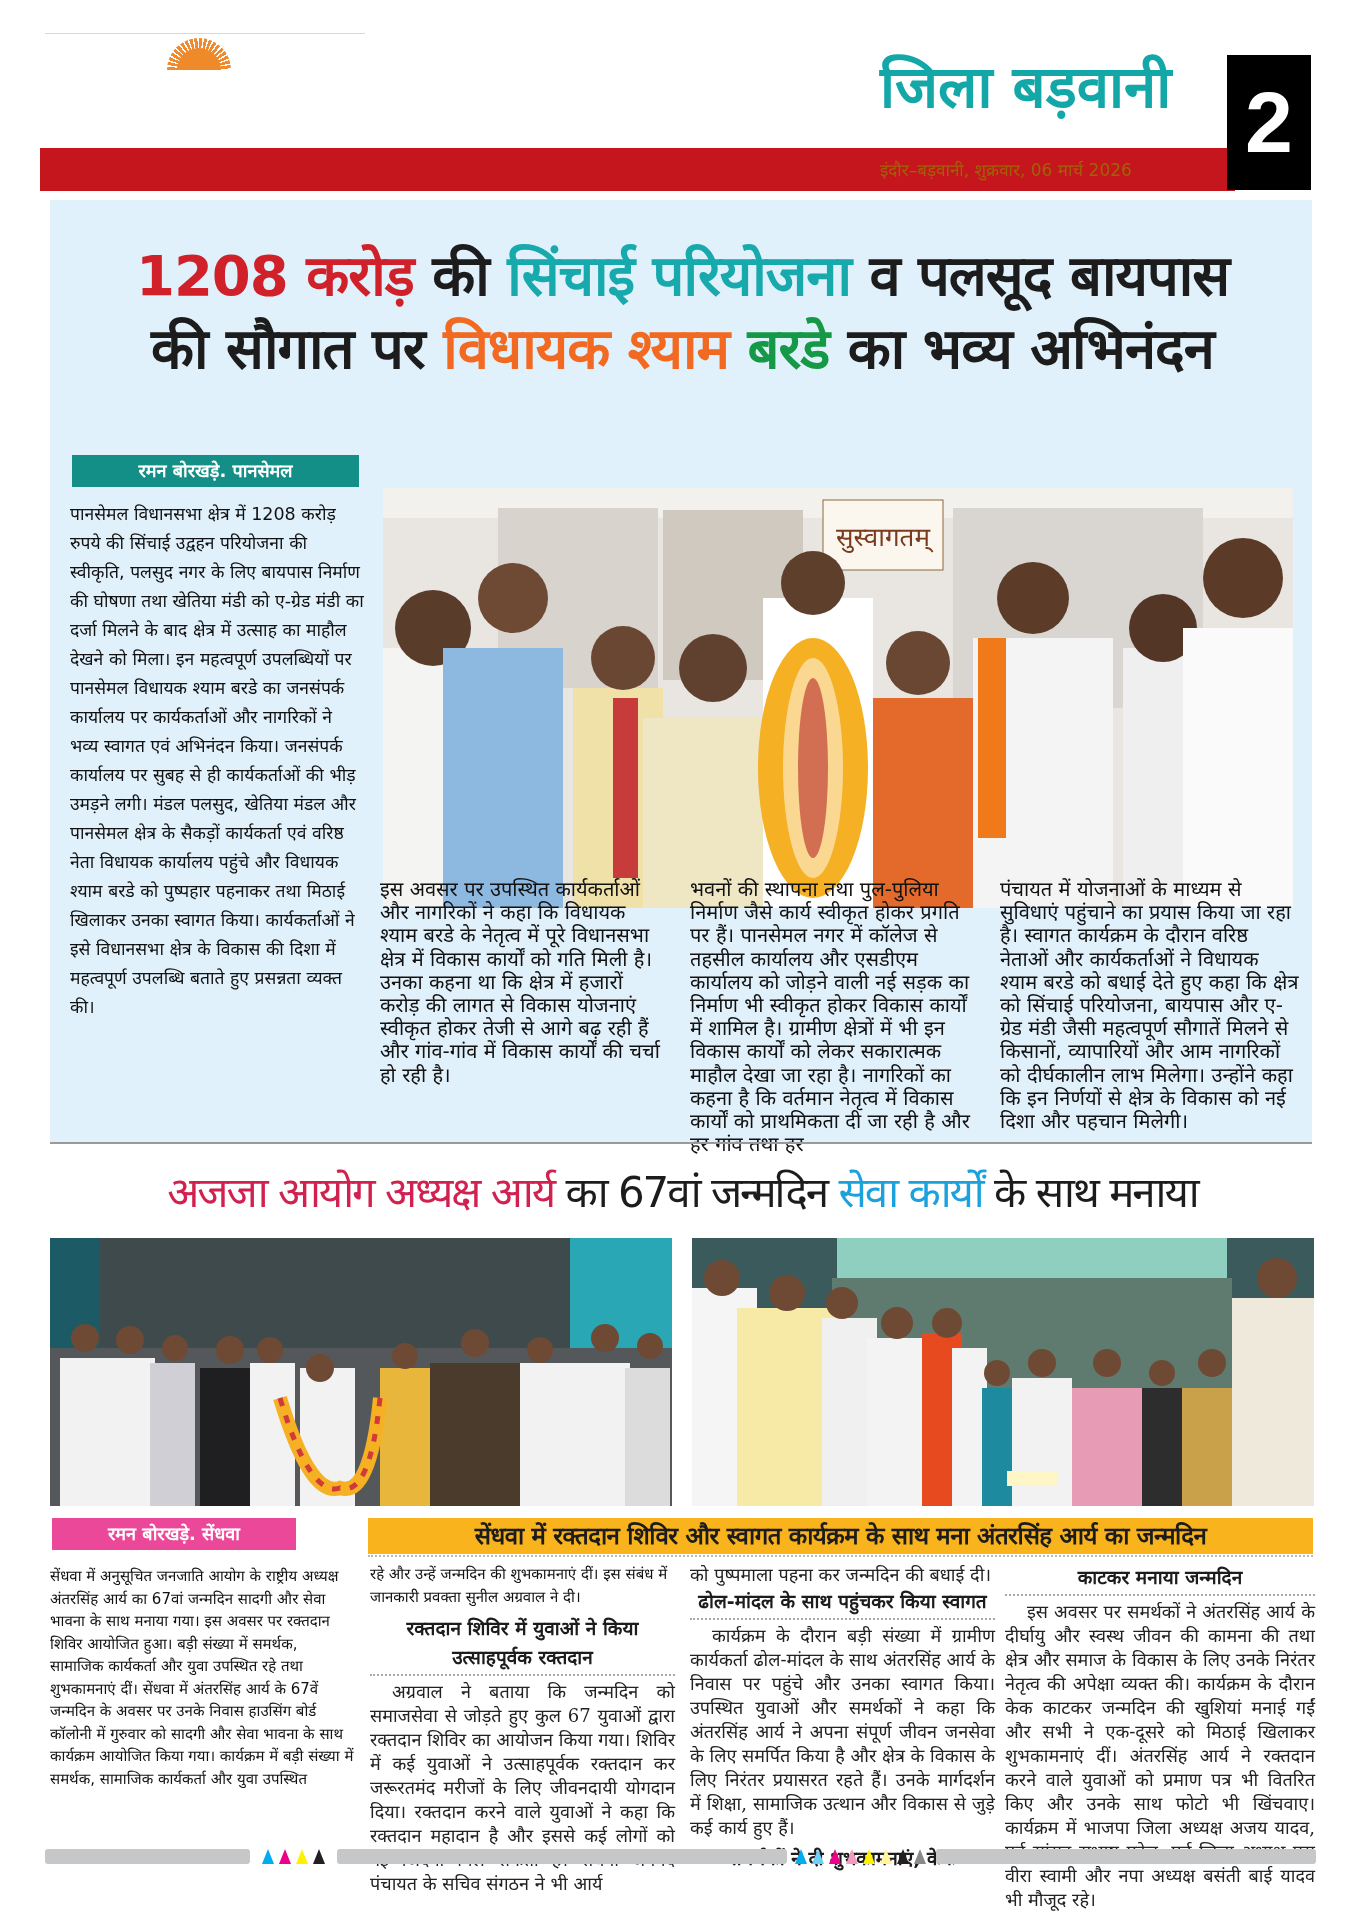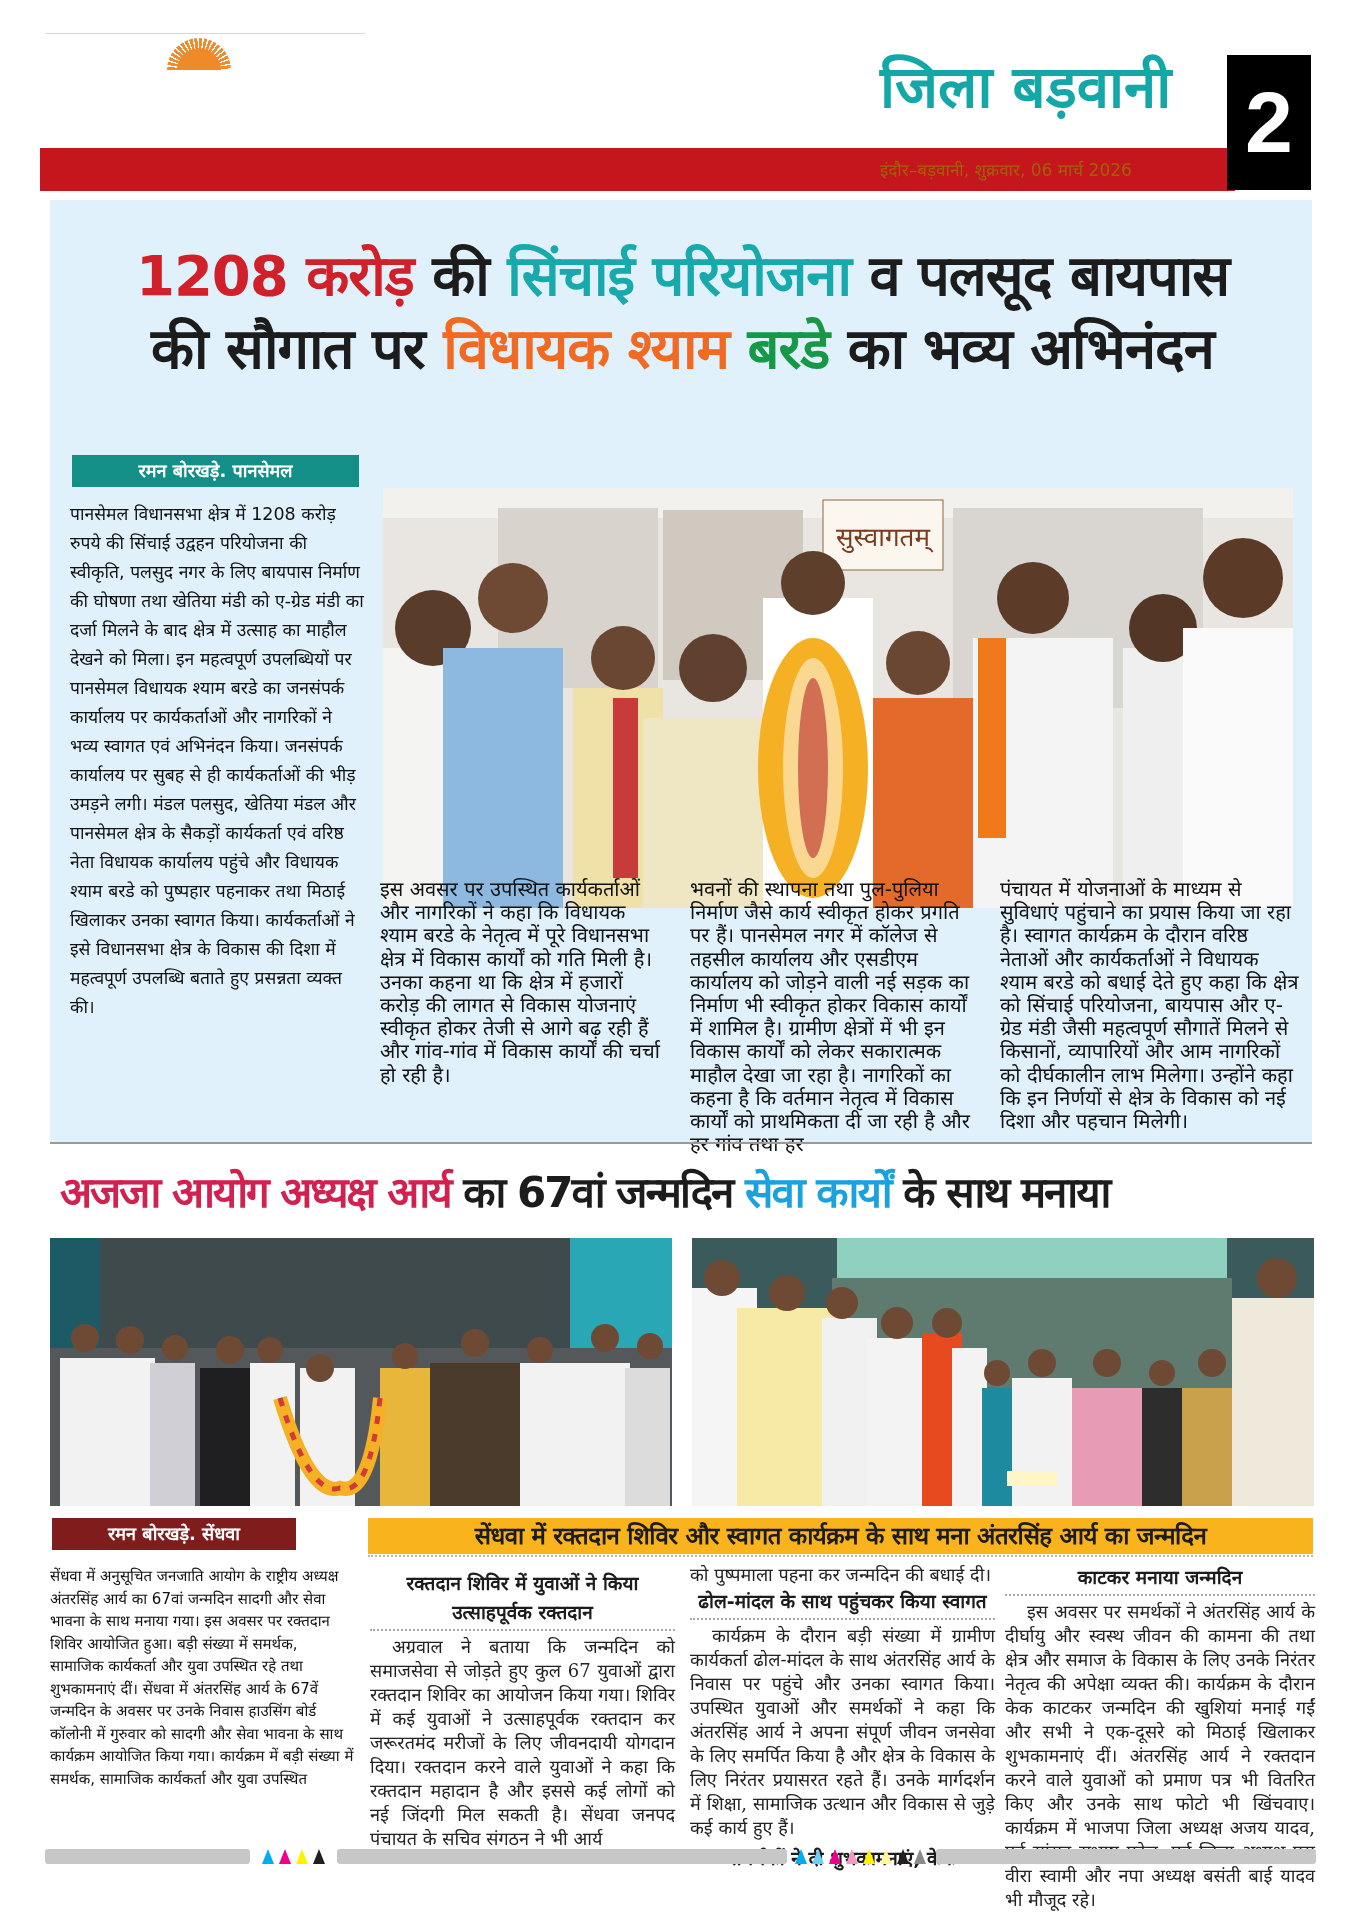--- a/index.html
+++ b/index.html
@@ -31,27 +31,27 @@
   .byline1 { left: 72px; top: 455px; width: 287px; height: 32px; background: #138f87; color: #fff; font-size: 18px; font-weight: bold; text-align: center; line-height: 32px; }
   .col-text { font-size: 17.5px; line-height: 29px; color: #111; }
   .s1-col1 { left: 70px; top: 500px; width: 295px; }
   .photo-main { left: 383px; top: 452px; width: 910px; height: 420px; overflow: hidden; margin-top: 36px; }
   .photo-small-text { font-size: 20px; line-height: 23.2px; color: #111; }
   .s1-col2 { left: 380px; top: 878px; width: 280px; }
   .s1-col3 { left: 690px; top: 878px; width: 280px; }
   .s1-col4 { left: 1000px; top: 878px; width: 300px; }
 
   
-  .headline2 { left: 60px; top: 1168px; width: 1245px; font-size: 42px; font-weight: bold; color: #1c1c1c; letter-spacing: -2px; text-align: left; line-height: 1.2; }
+  .headline2 { left: 60px; top: 1168px; width: 1245px; font-size: 42px; font-weight: normal; color: #1c1c1c; letter-spacing: -2px; text-align: center; line-height: 1.2; }
   .headline2 .crimson { color: #d0214f; }
   .headline2 .blue { color: #1ba2dd; }
   .photo-left { left: 50px; top: 1238px; width: 622px; height: 268px; overflow: hidden; }
   .photo-right { left: 692px; top: 1238px; width: 622px; height: 268px; overflow: hidden; }
 
-  .byline2 { left: 52px; top: 1518px; width: 244px; height: 32px; background: #7f1d1d; color: #fff; font-size: 18px; font-weight: bold; text-align: center; line-height: 32px; }
+  .byline2 { left: 52px; top: 1518px; width: 244px; height: 32px; background: #ec4899; color: #fff; font-size: 18px; font-weight: bold; text-align: center; line-height: 32px; }
   .sub-band { left: 368px; top: 1518px; width: 945px; height: 36px; background: #f9b31c; font-size: 24px; font-weight: bold; color: #1c1c1c; text-align: center; line-height: 36px; letter-spacing: -0.5px; }
   .sub-band-rule { left: 368px; top: 1555px; width: 945px; border-top: 2px dotted #bba; }
 
   .s2-col1 { left: 50px; top: 1565px; width: 305px; font-size: 15px; line-height: 22.5px; }
   .serif-col { font-family: "DejaVu Serif", serif; font-size: 18px; line-height: 24px; color: #222; text-align: justify; }
   .s2-col2 { left: 370px; top: 1563px; width: 305px; }
   .s2-col3 { left: 690px; top: 1563px; width: 305px; }
   .s2-col4 { left: 1005px; top: 1563px; width: 310px; }
   .subhead { font-family: "DejaVu Sans", sans-serif; font-size: 19px; font-weight: bold; text-align: center; line-height: 29px; color: #1c1c1c; }
   .dot-rule { border-top: 2px dotted #a8a8a8; margin: 2px 0 4px; }
@@ -204,20 +204,21 @@
   </svg>
 </div>
 
 <div class="abs byline2">रमन बोरखड़े. सेंधवा</div>
 <div class="abs sub-band">सेंधवा में रक्तदान शिविर और स्वागत कार्यक्रम के साथ मना अंतरसिंह आर्य का जन्मदिन</div>
 <div class="abs sub-band-rule"></div>
 
 <div class="abs col-text s2-col1">सेंधवा में अनुसूचित जनजाति आयोग के राष्ट्रीय अध्यक्ष अंतरसिंह आर्य का 67वां जन्मदिन सादगी और सेवा भावना के साथ मनाया गया। इस अवसर पर रक्तदान शिविर आयोजित हुआ। बड़ी संख्या में समर्थक, सामाजिक कार्यकर्ता और युवा उपस्थित रहे तथा शुभकामनाएं दीं। सेंधवा में अंतरसिंह आर्य के 67वें जन्मदिन के अवसर पर उनके निवास हाउसिंग बोर्ड कॉलोनी में गुरुवार को सादगी और सेवा भावना के साथ कार्यक्रम आयोजित किया गया। कार्यक्रम में बड़ी संख्या में समर्थक, सामाजिक कार्यकर्ता और युवा उपस्थित</div>
 
 <div class="abs s2-col2">
+  <p class="col-text" style="font-size:15px;line-height:22.5px">रहे और उन्हें जन्मदिन की शुभकामनाएं दीं। इस संबंध में जानकारी प्रवक्ता सुनील अग्रवाल ने दी।</p>
   <div class="subhead" style="margin-top:6px">रक्तदान शिविर में युवाओं ने किया उत्साहपूर्वक रक्तदान</div>
   <div class="dot-rule"></div>
   <p class="serif-col indent">अग्रवाल ने बताया कि जन्मदिन को समाजसेवा से जोड़ते हुए कुल 67 युवाओं द्वारा रक्तदान शिविर का आयोजन किया गया। शिविर में कई युवाओं ने उत्साहपूर्वक रक्तदान कर जरूरतमंद मरीजों के लिए जीवनदायी योगदान दिया। रक्तदान करने वाले युवाओं ने कहा कि रक्तदान महादान है और इससे कई लोगों को नई जिंदगी मिल सकती है। सेंधवा जनपद पंचायत के सचिव संगठन ने भी आर्य</p>
 </div>
 
 <div class="abs s2-col3">
   <p class="serif-col">को पुष्पमाला पहना कर जन्मदिन की बधाई दी।</p>
   <div class="subhead">ढोल-मांदल के साथ पहुंचकर किया स्वागत</div>
   <div class="dot-rule"></div>
   <p class="serif-col indent">कार्यक्रम के दौरान बड़ी संख्या में ग्रामीण कार्यकर्ता ढोल-मांदल के साथ अंतरसिंह आर्य के निवास पर पहुंचे और उनका स्वागत किया। उपस्थित युवाओं और समर्थकों ने कहा कि अंतरसिंह आर्य ने अपना संपूर्ण जीवन जनसेवा के लिए समर्पित किया है और क्षेत्र के विकास के लिए निरंतर प्रयासरत रहते हैं। उनके मार्गदर्शन में शिक्षा, सामाजिक उत्थान और विकास से जुड़े कई कार्य हुए हैं।</p>

